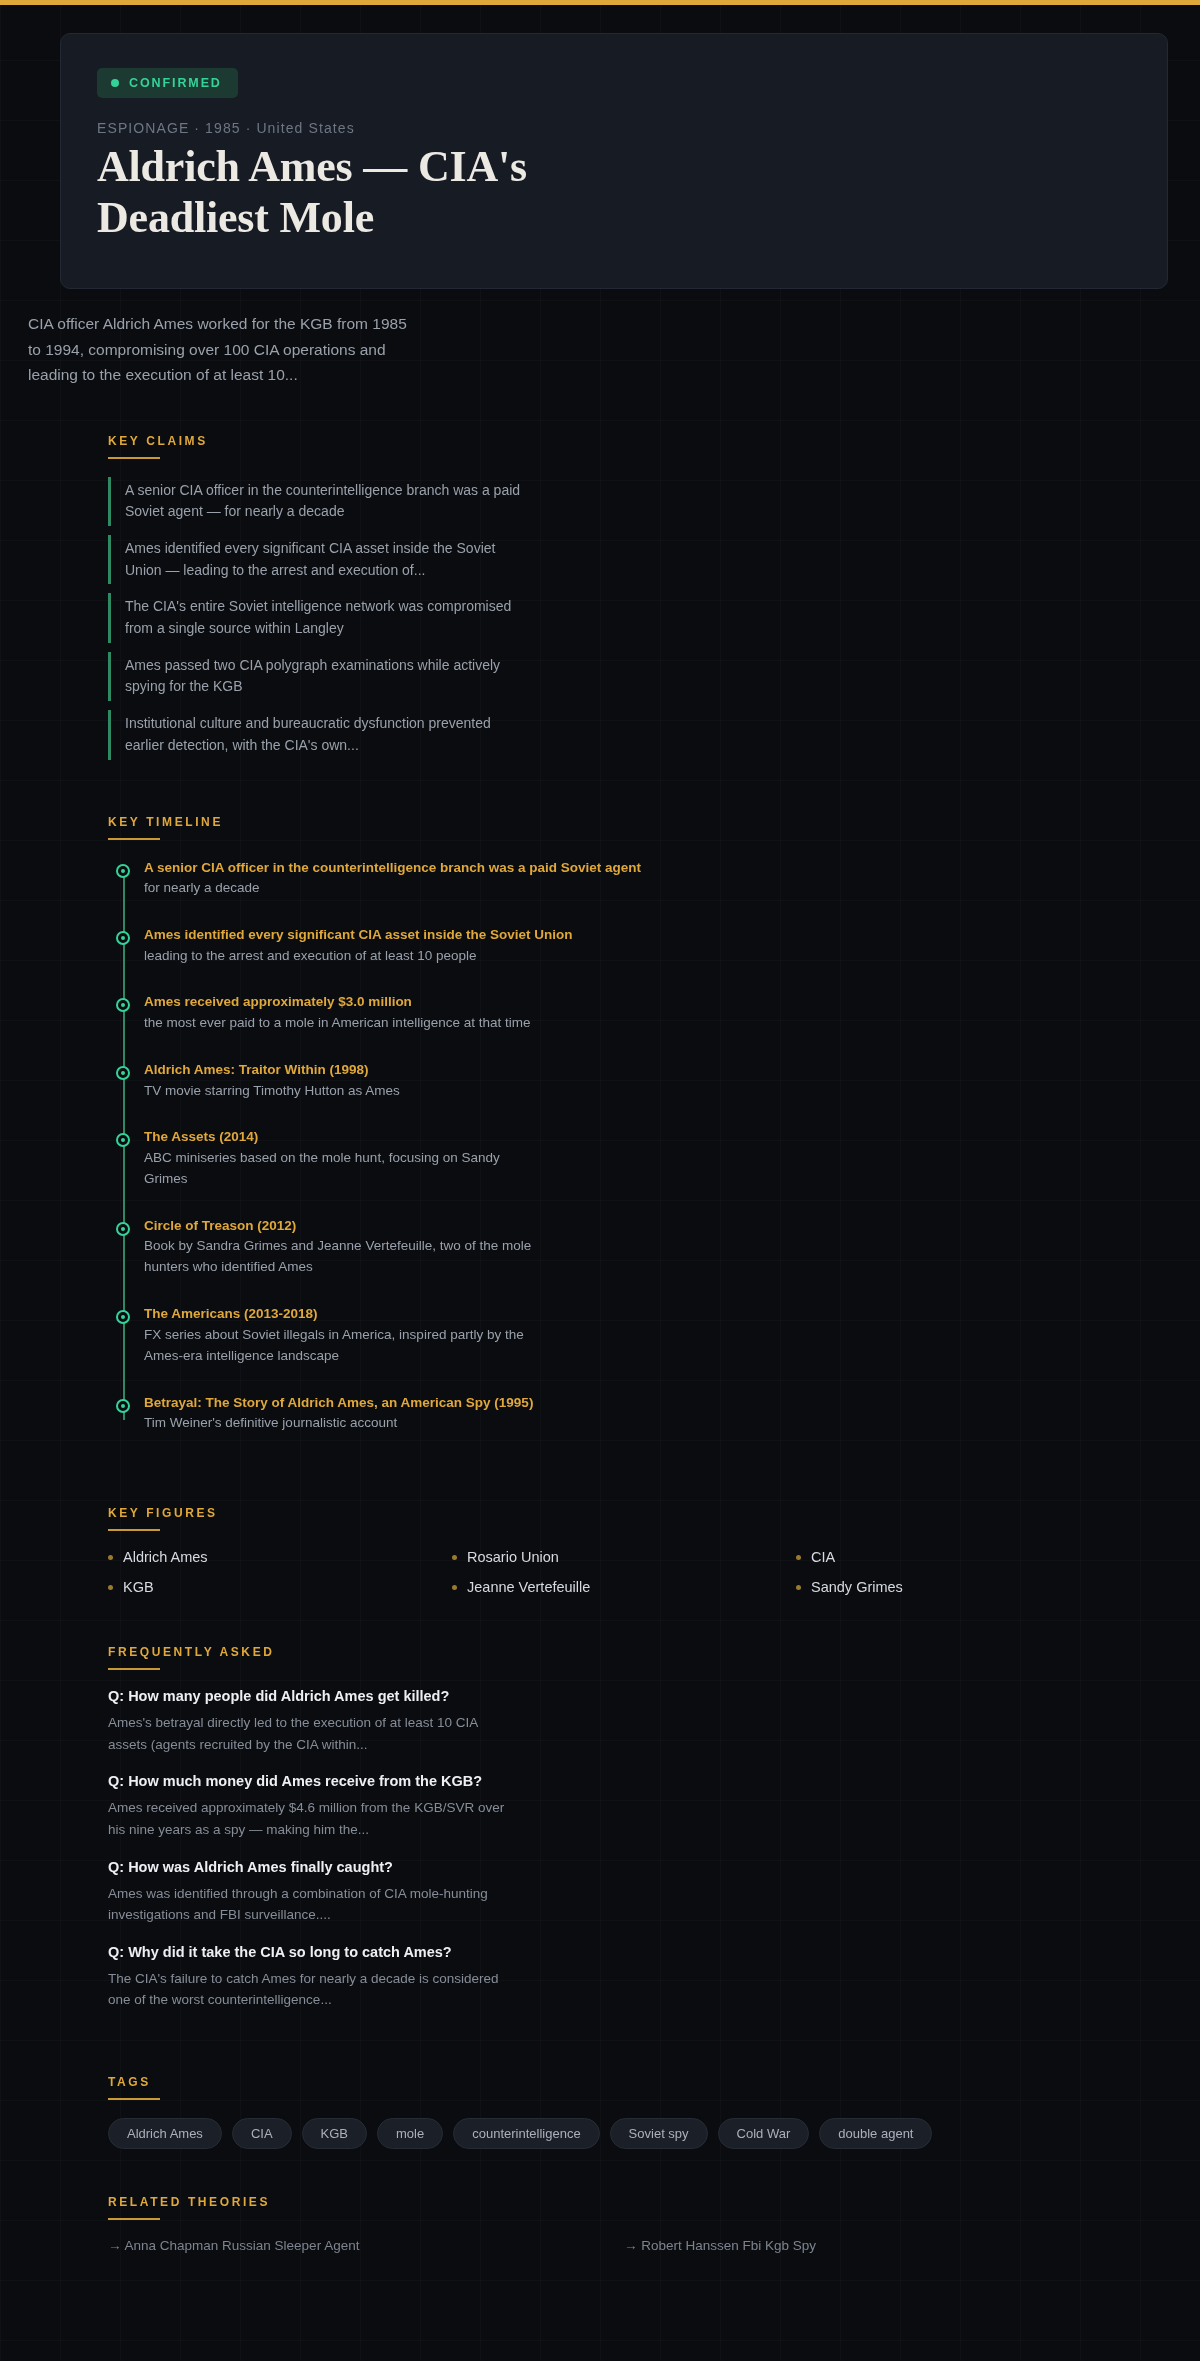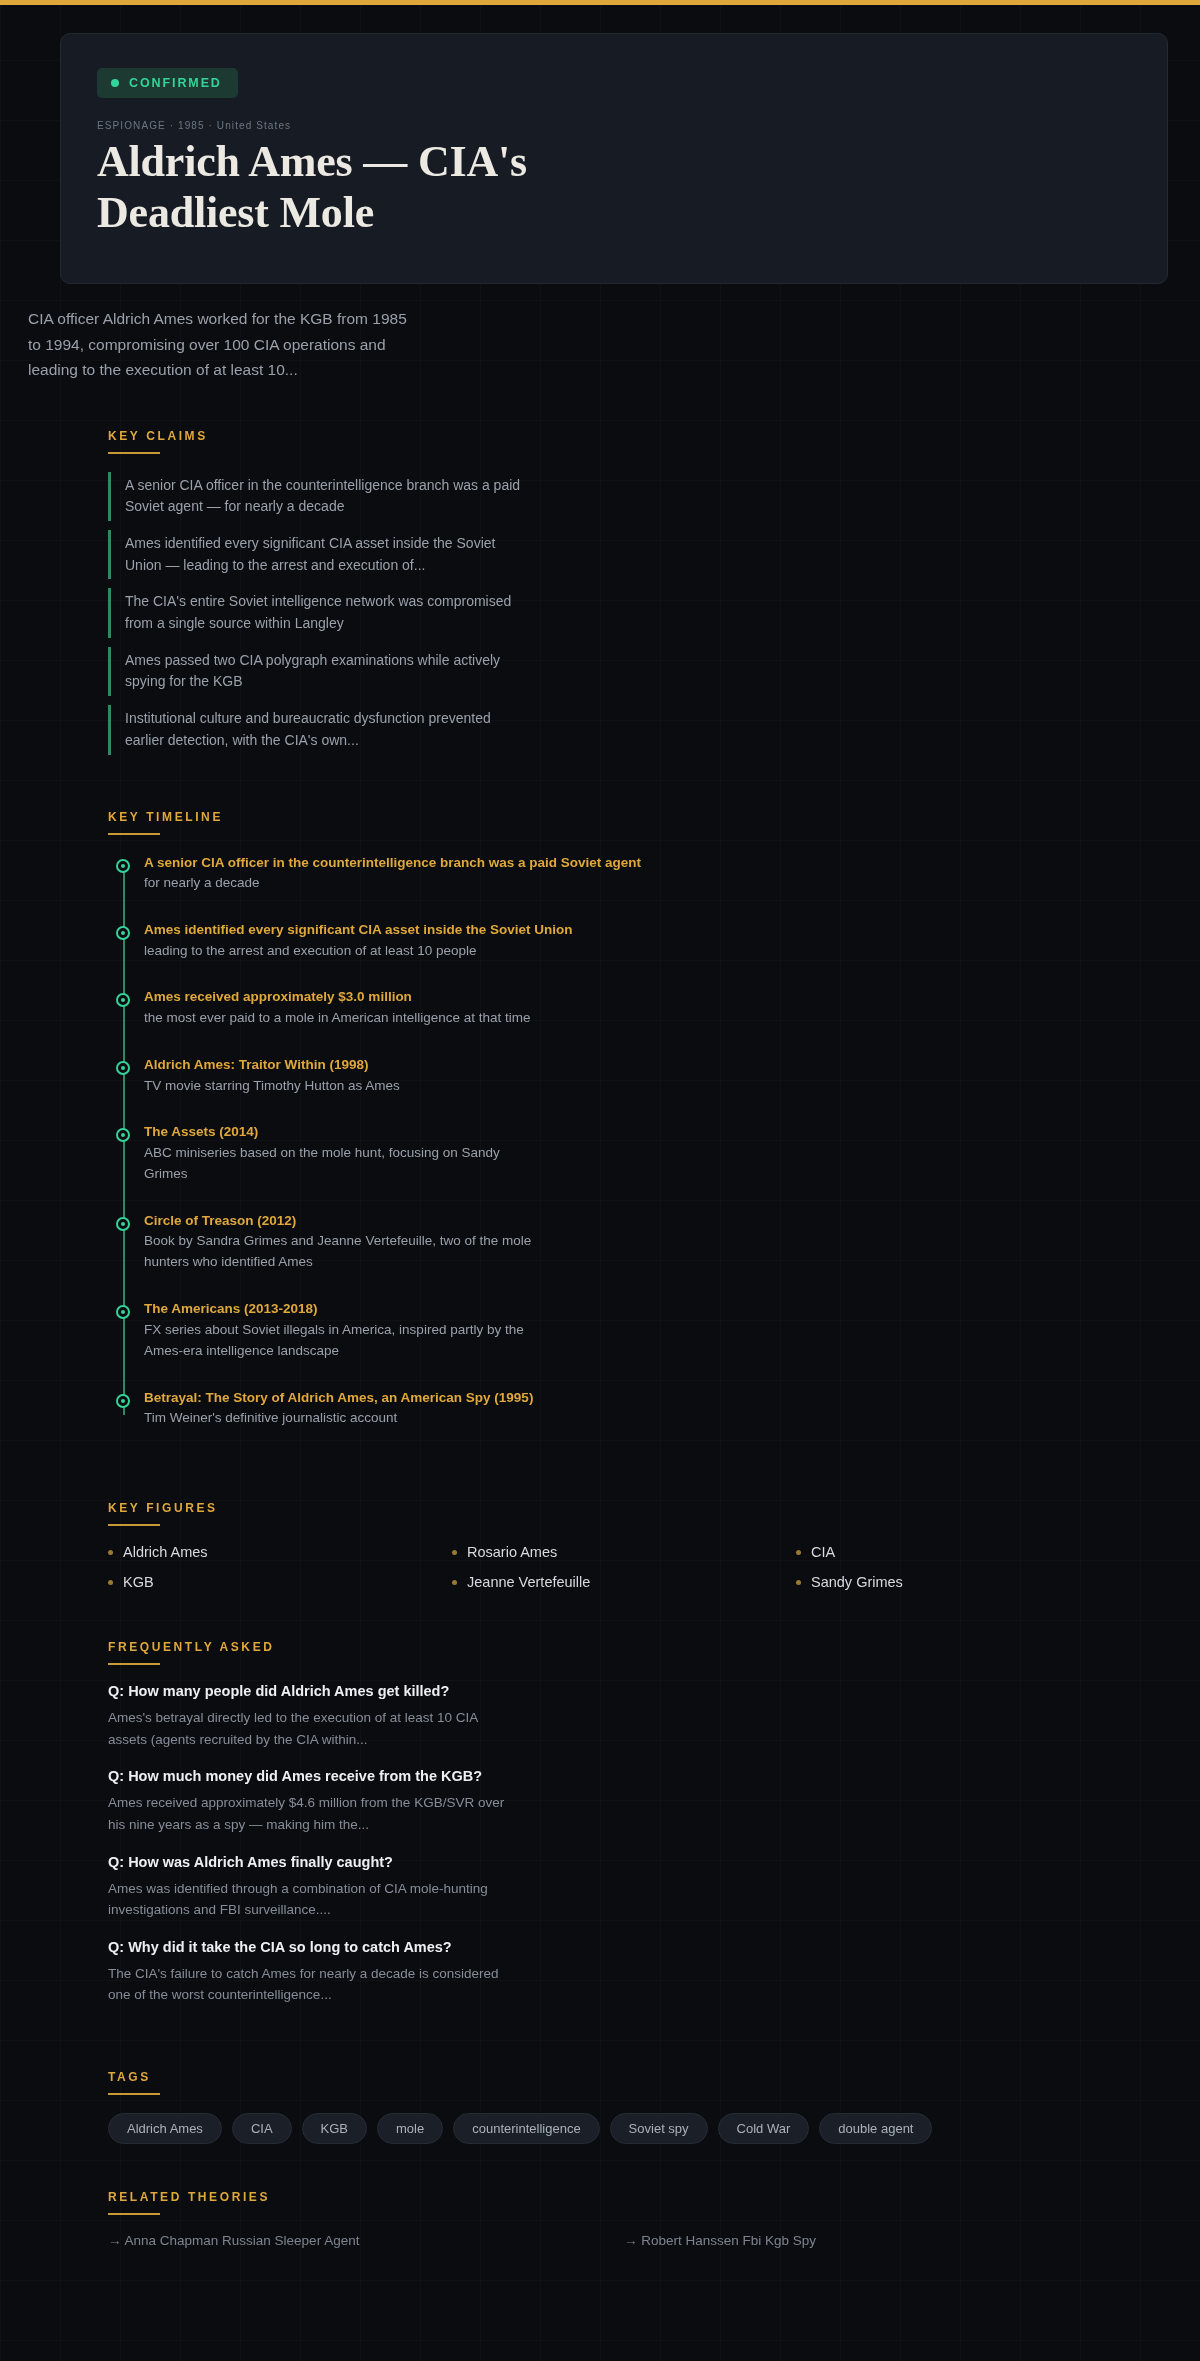--- a/index.html
+++ b/index.html
@@ -53,21 +53,21 @@
     display: inline-block;
   }
   .badge-text {
     color: #34d399;
     font-size: 12.5px;
     font-weight: bold;
     letter-spacing: 1.9px;
   }
   .hero-meta {
     color: #6e7683;
-    font-size: 10px;
+    font-size: 14px;
     letter-spacing: 1.1px;
     margin-bottom: 5px;
   }
   .hero-title {
     font-family: "Liberation Serif", serif;
     color: #ece9e2;
     font-size: 44px;
     line-height: 1.17;
     font-weight: bold;
     letter-spacing: -0.2px;
@@ -302,21 +302,21 @@
   <div class="section">
     <div class="sec-head">KEY FIGURES</div>
     <div class="sec-rule"></div>
     <div class="figures">
       <div class="figure">
         <span class="fig-dot"></span>
         <span>Aldrich Ames</span>
       </div>
       <div class="figure">
         <span class="fig-dot"></span>
-        <span>Rosario Ames</span>
+        <span>Rosario Union</span>
       </div>
       <div class="figure">
         <span class="fig-dot"></span>
         <span>CIA</span>
       </div>
       <div class="figure">
         <span class="fig-dot"></span>
         <span>KGB</span>
       </div>
       <div class="figure">

